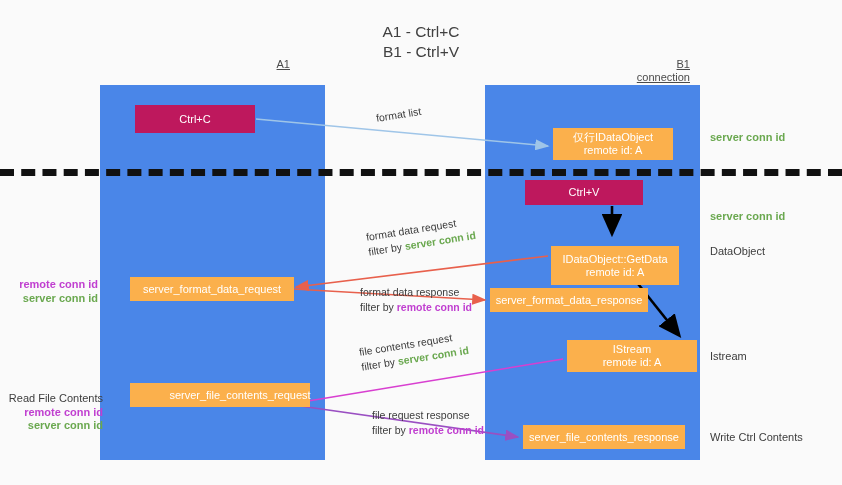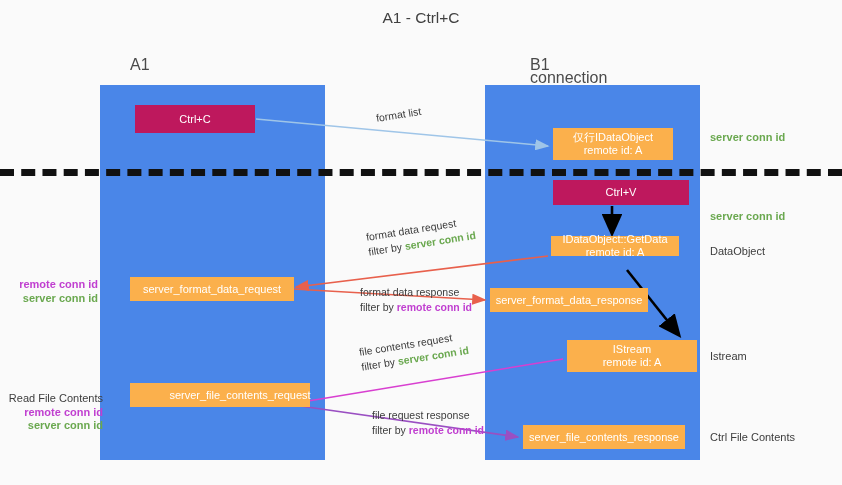--- a/index.html
+++ b/index.html
@@ -16,33 +16,34 @@
     color: #3c3c3c;
   }
   #stage {
     position: absolute;
     inset: 0;
   }
   .abs { position: absolute; }
 
   
   #title {
-    left: 0; right: 0; top: 8px;
+    left: 0; right: 0; top: 22px;
     text-align: center;
     font-size: 15.5px;
     line-height: 20px;
     color: #404040;
   }
 
   
   .col-head {
-    text-align: left;
-    font-size: 16px;
+    text-align: right;
+    font-size: 11px;
     line-height: 13px;
     color: #4a4a4a;
+    text-decoration: underline;
   }
   #head-a1 { left: 130px; top: 58px; width: 160px; }
   #head-b1 { left: 530px; top: 58px; width: 160px; }
 
   
   .lane {
     background: #4a86e8;
     top: 85px;
     height: 375px;
   }
@@ -68,22 +69,22 @@
     font-size: 11px;
     line-height: 13px;
     padding: 2px 4px;
   }
   .box.green  { background: #be185d; }
   .box.orange { background: #fbb04c; }
   .box .l2 { display: block; }
 
   #box-ctrlc   { left: 135px; top: 105px;  width: 120px; height: 28px; }
   #box-idataobj{ left: 553px; top: 128px;  width: 120px; height: 32px; }
-  #box-ctrlv   { left: 553px; top: 180px;  width: 136px; height: 25px; align-items: center; }
-  #box-getdata { left: 551px; top: 236px;  width: 128px; height: 20px; text-align: center; }
+  #box-ctrlv   { left: 525px; top: 180px;  width: 118px; height: 25px; align-items: center; }
+  #box-getdata { left: 551px; top: 246px;  width: 128px; height: 39px; text-align: center; }
   #box-fdreq   { left: 130px; top: 277px;  width: 164px; height: 24px; }
   #box-fdresp  { left: 490px; top: 288px;  width: 158px; height: 24px; }
   #box-istream { left: 567px; top: 340px;  width: 130px; height: 32px; }
   #box-fcreq   { left: 130px; top: 383px;  width: 180px; height: 24px; padding-left: 44px; }
   #box-fcresp  { left: 523px; top: 425px;  width: 162px; height: 24px; }
 
   
   .side-label {
     font-size: 11px;
     line-height: 13.5px;
@@ -159,20 +160,21 @@
 
     <path d="M 563 359 L 296 403" stroke="#d83fd0" stroke-width="1.6" fill="none" marker-end="url(#ah-magenta)"></path>
 
     <path d="M 293 405 L 518 437" stroke="#9a4fc2" stroke-width="1.6" fill="none" marker-end="url(#ah-purple)"></path>
   </svg>
 
   <div class="abs" id="dash-line"></div>
 
   <div class="abs" id="title">
     <div>A1 - Ctrl+C</div>
+    <div>B1 - Ctrl+V</div>
   </div>
 
   <div class="abs col-head" id="head-a1">
     <div>A1</div>
   </div>
   <div class="abs col-head" id="head-b1">
     <div>B1</div>
     <div>connection</div>
   </div>
 
@@ -244,21 +246,21 @@
     <div>file request response</div>
     <div>
       <span>filter by </span><span class="k bold-purple">remote conn id</span>
     </div>
   </div>
 
   <div class="abs side-label bold-green" id="lbl-scid-1">server conn id</div>
   <div class="abs side-label bold-green" id="lbl-scid-2">server conn id</div>
   <div class="abs side-label plain" id="lbl-dataobject">DataObject</div>
   <div class="abs side-label plain" id="lbl-istream">Istream</div>
-  <div class="abs side-label plain" id="lbl-writefile">Ctrl File Contents</div>
+  <div class="abs side-label plain" id="lbl-writefile">Write Ctrl Contents</div>
 
   <div class="abs side-label" id="lbl-left-1">
     <div class="bold-purple">remote conn id</div>
     <div class="bold-green">server conn id</div>
   </div>
 
   <div class="abs side-label" id="lbl-left-2">
     <div class="plain">Read File Contents</div>
     <div class="bold-purple">remote conn id</div>
     <div class="bold-green">server conn id</div>

